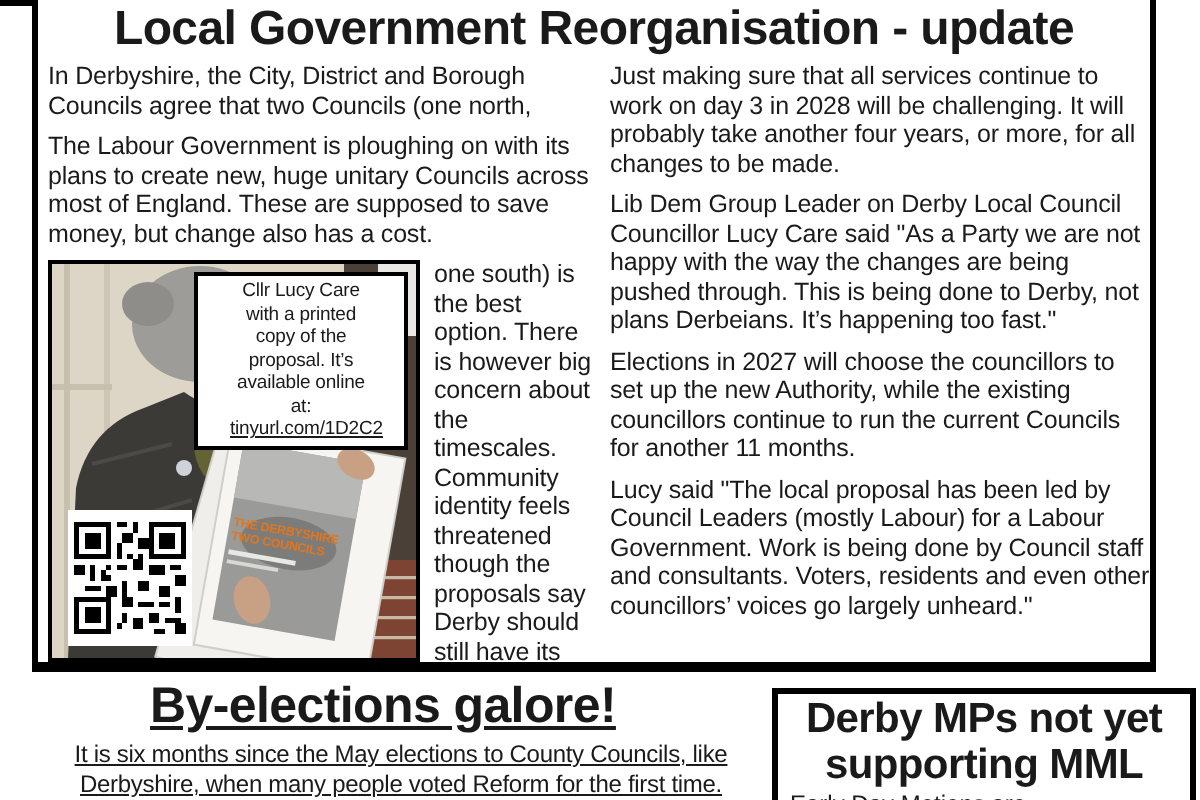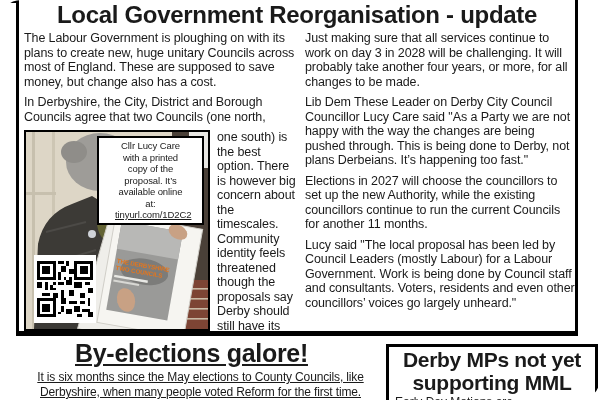--- a/index.html
+++ b/index.html
@@ -1,17 +1,17 @@
 <!DOCTYPE html>
 <html><head>
 <meta charset="utf-8">
 <style>
   html,body{margin:0;padding:0;background:#fff;}
   #canvas{position:relative;width:600px;height:400px;background:#ffffff;overflow:hidden;
-          font-family:"Liberation Sans",sans-serif;color:#1a1a1a;border-radius:21px;}
+          font-family:"Liberation Sans",sans-serif;color:#1a1a1a;}
   #top-sliver{position:absolute;left:0;top:0;width:16px;height:3px;background:#000;}
   #main-box{position:absolute;left:16px;top:0;width:562px;height:336px;box-sizing:border-box;
             border-left:3px solid #000;border-right:3px solid #000;border-bottom:5px solid #000;
             background:#fff;overflow:hidden;}
   #headline{margin:0;padding-top:1px;text-align:center;font-weight:700;font-size:24px;
             line-height:28px;letter-spacing:-0.3px;white-space:nowrap;}
   .col{position:absolute;top:31px;font-size:12.5px;line-height:14.5px;letter-spacing:-0.1px;}
   #left-col{left:5px;width:273px;}
   #right-col{left:286px;width:272px;}
   .col p{margin:0 0 6px 0;}
@@ -41,22 +41,22 @@
 </head>
 <body>
 
 <div id="canvas">
   <div id="top-sliver"></div>
 
   <div id="main-box">
     <h1 id="headline">Local Government Reorganisation - update</h1>
 
     <div id="left-col" class="col">
+      <p>In Derbyshire, the City, District and Borough Councils agree that two Councils (one north,</p>
       <p>The Labour Government is ploughing on with its plans to create new, huge unitary Councils across most of England.  These are supposed to save money, but change also has a cost.</p>
-      <p>In Derbyshire, the City, District and Borough Councils agree that two Councils (one north,</p>
 
       <div id="photo-row">
         <div id="photo-frame">
           
           <svg width="182" height="197" viewBox="0 0 182 197">
             <rect x="0" y="0" width="182" height="197" fill="#ddd6c6"></rect>
             <rect x="6" y="0" width="3" height="197" fill="#c7c0ae"></rect>
             <rect x="26" y="0" width="3" height="197" fill="#cdc6b4"></rect>
             <rect x="0" y="60" width="30" height="3" fill="#c7c0ae"></rect>
             <rect x="146" y="0" width="36" height="197" fill="#4a4038"></rect>
@@ -160,21 +160,21 @@
               </g>
             </svg>
           </div>
         </div>
         <p id="beside-photo">one south) is the best option.  There is however big concern about the timescales. Community identity feels threatened though the proposals say Derby should still have its own mayor.</p>
       </div>
     </div>
 
     <div id="right-col" class="col">
       <p>Just making sure that all services continue to work on day 3 in 2028 will be challenging.  It will probably take another four years, or more, for all changes to be made.</p>
-      <p class="rich"><span class="b">Lib Dem</span><span> These Leader on Derby City Council Councillor </span><span class="b">Lucy Care</span><span> said "As a Party we are not happy with the way the changes are being pushed through.  This is being done </span><span class="u">to</span><span> Derby, not </span><span class="u">plans</span><span> Derbeians.  It’s happening too fast."</span></p>
+      <p class="rich"><span class="b">Lib Dem</span><span> Group Leader on Derby Local Council Councillor </span><span class="b">Lucy Care</span><span> said "As a Party we are not happy with the way the changes are being pushed through.  This is being done </span><span class="u">to</span><span> Derby, not </span><span class="u">plans</span><span> Derbeians.  It’s happening too fast."</span></p>
       <p>Elections in 2027 will choose the councillors to set up the new Authority, while the existing councillors continue to run the current Councils for another 11 months.</p>
       <p class="rich"><span class="b">Lucy</span><span> said "The local proposal has been led by Council Leaders (mostly Labour) for a Labour Government.  Work is being done by Council staff and consultants.  Voters, residents and even other councillors’ voices go largely unheard."</span></p>
     </div>
   </div>
 
   <div id="bottom-left">
     <h2 id="byelect-head">By-elections galore!</h2>
     <p id="byelect-text">
       <span>It is six months since the May elections to County Councils, like</span><br>
       <span>Derbyshire, when many people voted Reform for the first time.</span>

